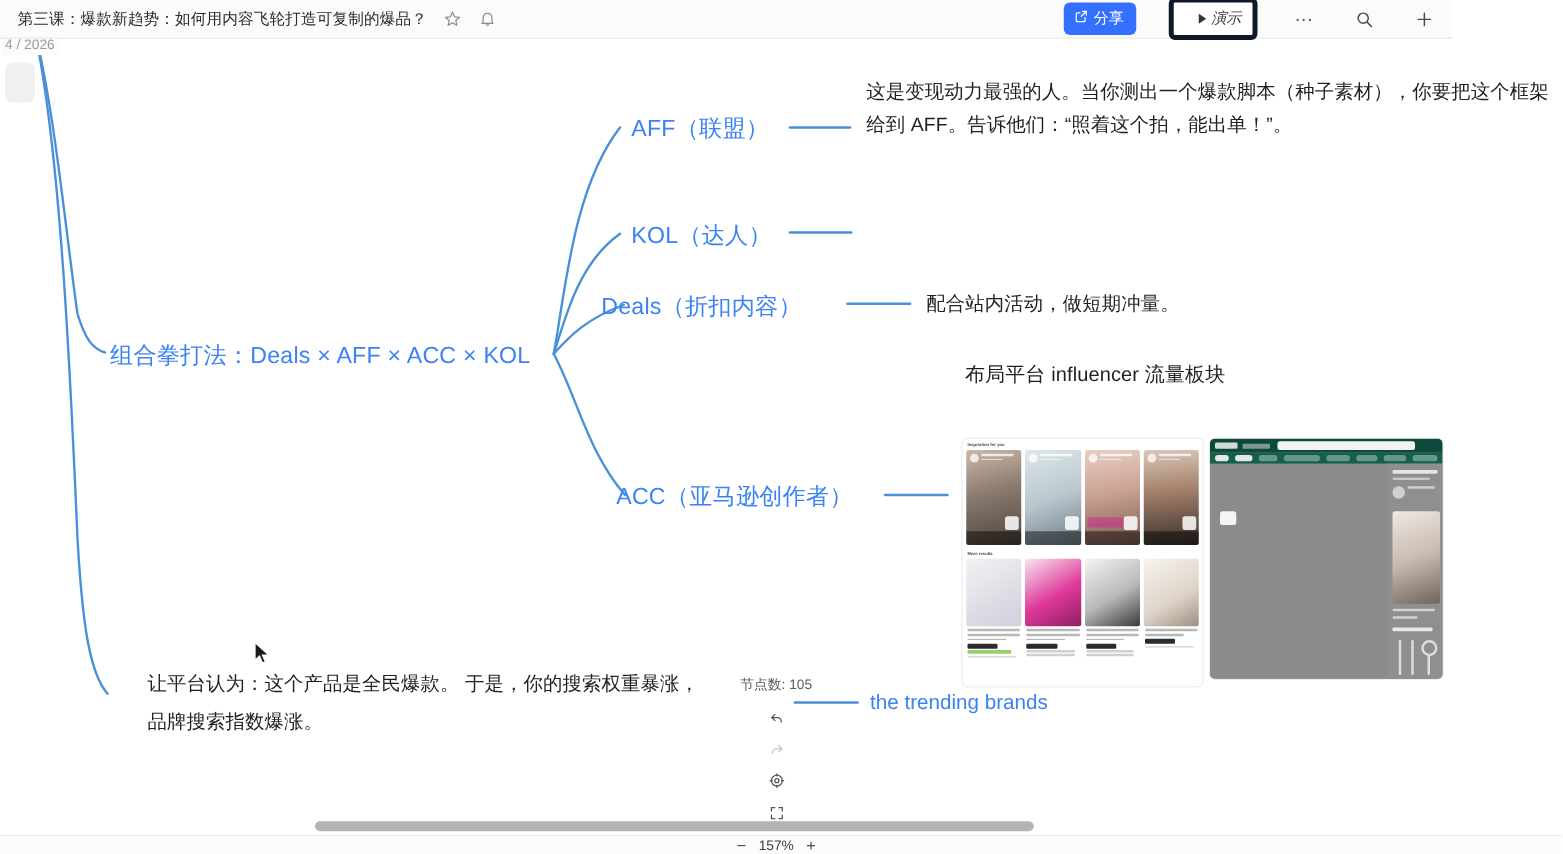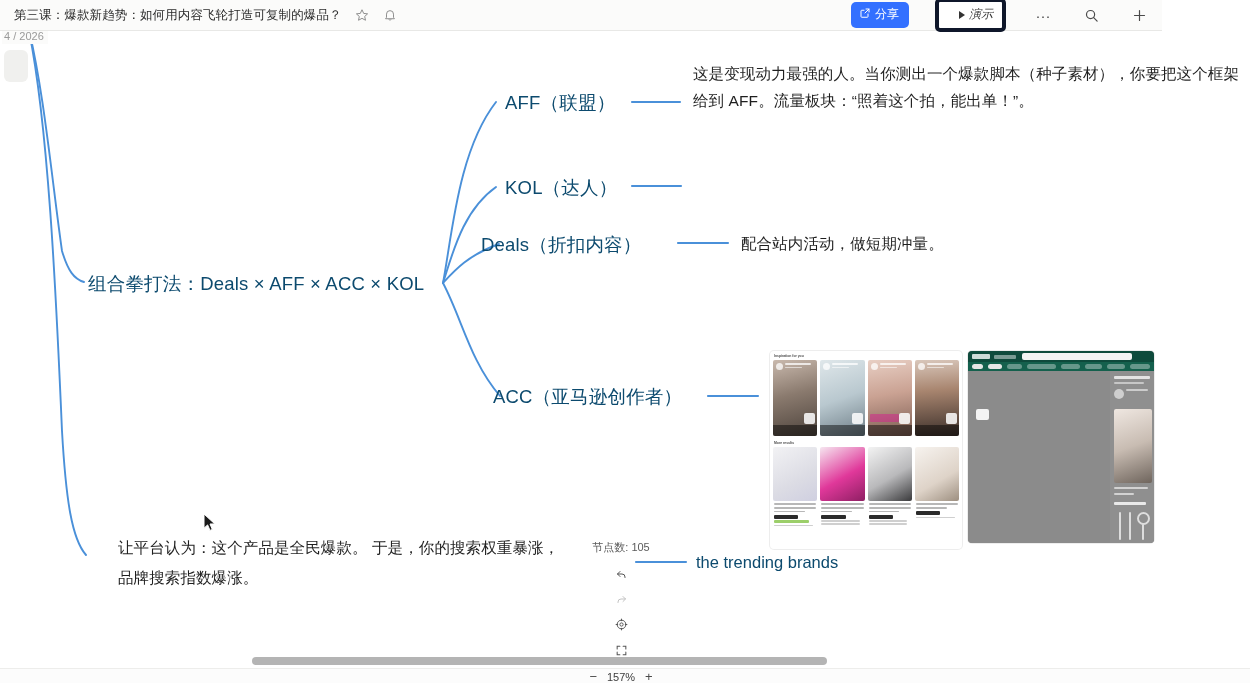--- a/index.html
+++ b/index.html
@@ -66,21 +66,21 @@
 
   
   #canvas {
     position:absolute; left:0; top:31px; width:1250px; height:623px;
     background:#ffffff; overflow:hidden;
   }
   #wires { position:absolute; left:0; top:0; width:1250px; height:623px; }
 
   .node {
     position:absolute;
-    color:#0c4a6e;
+    color:#3b82f6;
     white-space:nowrap;
     line-height:1.45;
   }
   .n-branch { font-size:18.5px; letter-spacing:.2px; }
   .n-center { font-size:18.5px; letter-spacing:.2px; }
   .n-desc   { font-size:15.5px; letter-spacing:.1px; color:#1f1f1f; }
   .n-desc.wrap { white-space:normal; line-height:1.72; }
   .n-latin  { font-size:16.5px; }
 
   
@@ -260,22 +260,23 @@
     </g>
   </svg>
 
   <div class="node n-center" style="left:88px; top:240px;">组合拳打法：Deals × AFF × ACC × KOL</div>
 
   <div class="node n-branch" style="left:505px; top:59px;">AFF（联盟）</div>
   <div class="node n-branch" style="left:505px; top:144px;">KOL（达人）</div>
   <div class="node n-branch" style="left:481px; top:201px;text-align:right;">Deals（折扣内容）</div>
   <div class="node n-branch" style="left:493px; top:353px;">ACC（亚马逊创作者）</div>
 
-  <div class="node n-desc wrap" style="left:693px; top:30px; width:548px; white-space:normal;">这是变现动力最强的人。当你测出一个爆款脚本（种子素材），你要把这个框架给到 AFF。流量板块：“照着这个拍，能出单！”。</div>
+  <div class="node n-desc wrap" style="left:693px; top:30px; width:548px; white-space:normal;">这是变现动力最强的人。当你测出一个爆款脚本（种子素材），你要把这个框架给到 AFF。告诉他们：“照着这个拍，能出单！”。</div>
   <div class="node n-desc" style="left:741px; top:202px;">配合站内活动，做短期冲量。</div>
+  <div class="node n-desc" style="left:772px; top:258px; font-size:16px;">布局平台 influencer 流量板块</div>
 
   <div class="node n-desc" style="left:118px; top:506px;">让平台认为：这个产品是全民爆款。 于是，你的搜索权重暴涨，</div>
   <div class="node n-desc" style="left:118px; top:536px;">品牌搜索指数爆涨。</div>
   <div class="node n-latin" style="left:696px; top:520px;">the trending brands</div>
 
   <div class="shot" id="shot-amz">
     <div class="lbl">Inspiration for you</div>
     <div class="vid-row">
       <div class="vid v1">
           <span class="avt"></span>

